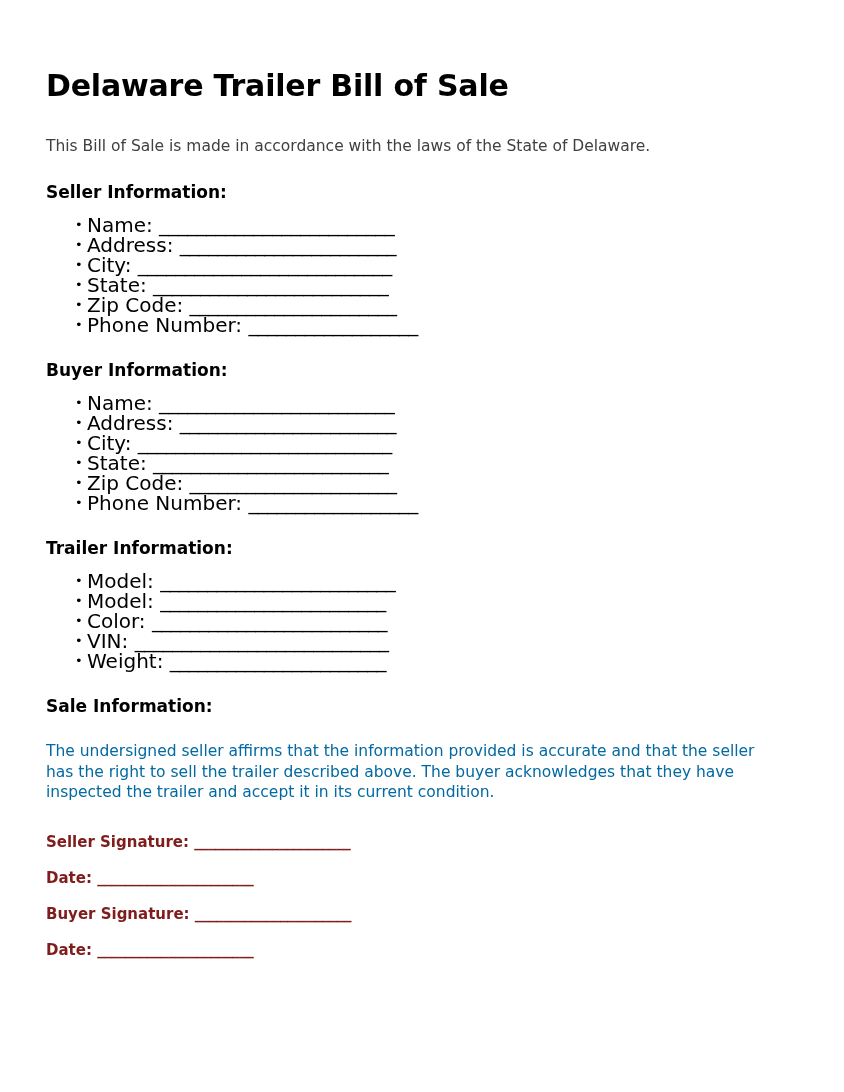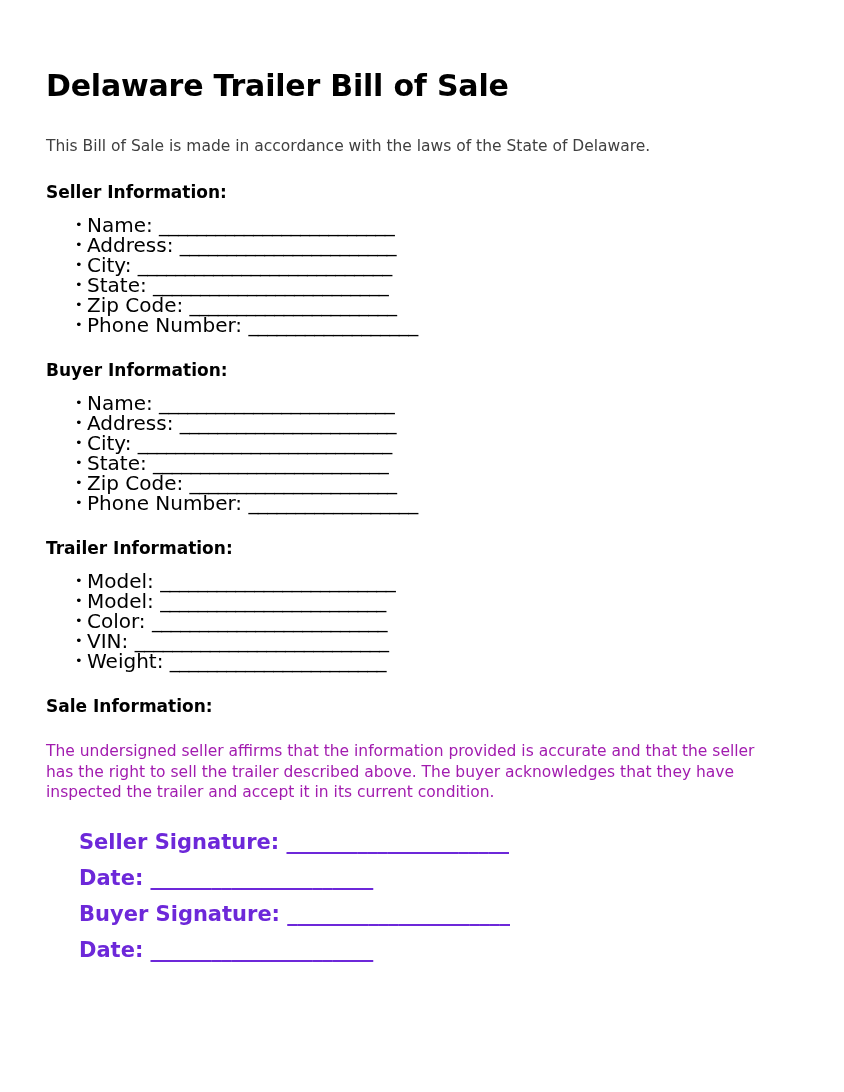--- a/index.html
+++ b/index.html
@@ -80,33 +80,32 @@
   .fieldlabel { }
   .blank {
     letter-spacing: -0.6px;
   }
   p.affirm {
     font-size: 15.5px;
     line-height: 20.5px;
     margin: 24px 0 0 0;
     padding: 0;
     width: 740px;
-    color: #a21caf;
+    color: #0369a1;
   }
   .sig-block {
     margin-top: 28px;
   }
   .sig-row {
-    font-size: 21px;
+    font-size: 15px;
     font-weight: bold;
     line-height: 22px;
     margin-bottom: 14px;
     white-space: nowrap;
-    color: #6d28d9;
-    margin-left: 33px;
+    color: #7f1d1d;
   }
   .sig-row:last-child { margin-bottom: 0; }
   .sig-blank {
     font-weight: bold;
     letter-spacing: -0.4px;
   }
   .watermark {
     position: absolute;
     right: 30px;
     bottom: 18px;

